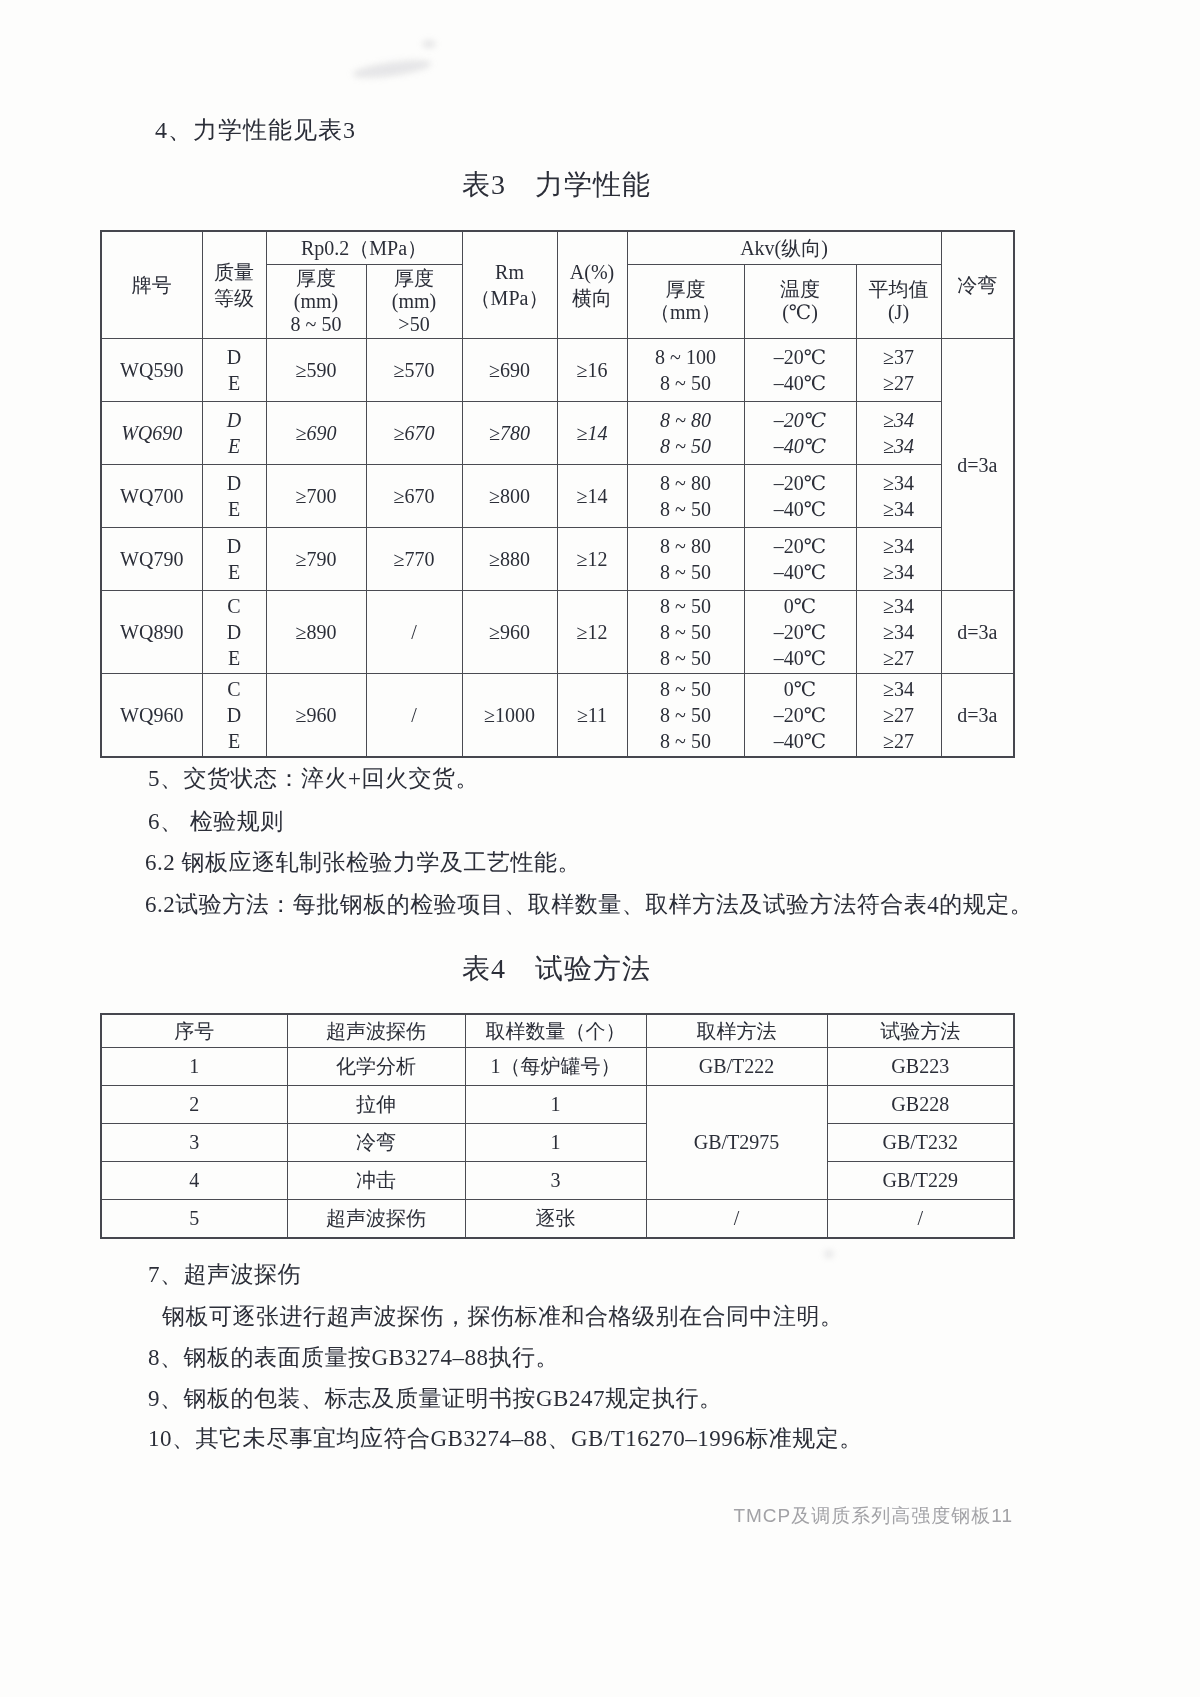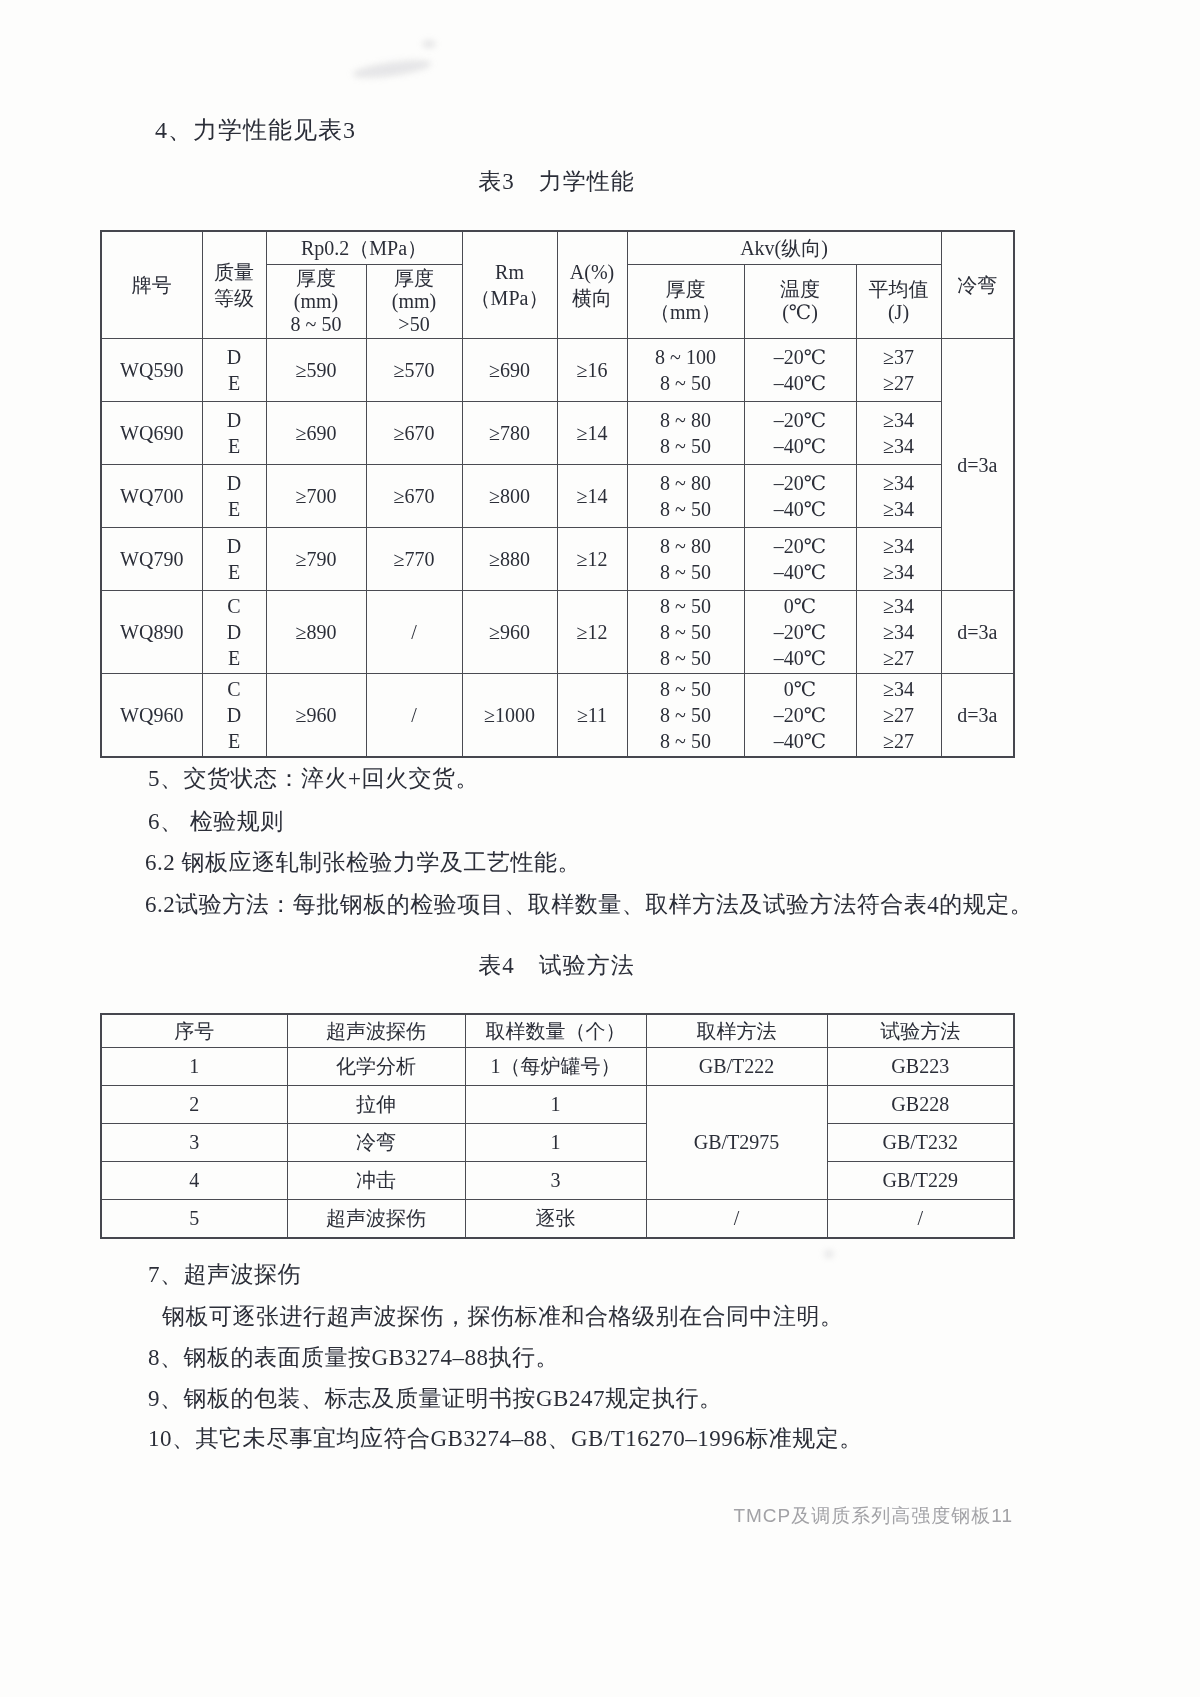--- a/index.html
+++ b/index.html
@@ -5,21 +5,21 @@
   * { box-sizing: border-box; }
   html,body { margin:0; padding:0; background:#e8e8e8; }
   .page {
     position:relative; width:1200px; height:1697px;
     background:#fdfdfc; color:#2b2e38; overflow:hidden;
     font-family:"Liberation Serif","DejaVu Serif",serif;
   }
   .abs { position:absolute; }
   .heading { font-size:24px; letter-spacing:1px;text-align:right; }
   .para { font-size:23px; letter-spacing:0.5px; white-space:nowrap; }
-  .caption { position:absolute; left:100px; width:913px; text-align:center; font-size:23px; letter-spacing:1px; }
+  .caption { position:absolute; left:100px; width:913px; text-align:center; font-size:28px; letter-spacing:1px; }
   table.doc {
     border-collapse:collapse; table-layout:fixed;
     border:2px solid #46474e;
   }
   table.doc td {
     border:1px solid #4a4b52;
     text-align:center; vertical-align:middle;
     font-size:20px; line-height:1.3; padding:2px 1px;
     overflow:hidden;
   }
@@ -94,21 +94,21 @@
       <td>≥690</td>
       <td>≥16</td>
       <td class="pre">8 ~ 100
 8 ~ 50</td>
       <td class="pre">–20℃
 –40℃</td>
       <td class="pre">≥37
 ≥27</td>
       <td rowspan="4">d=3a</td>
     </tr>
-    <tr style="height:63px;">
+    <tr style="height:63px;font-style:italic;">
       <td>WQ690</td>
       <td class="pre">D
 E</td>
       <td>≥690</td>
       <td>≥670</td>
       <td>≥780</td>
       <td>≥14</td>
       <td class="pre">8 ~ 80
 8 ~ 50</td>
       <td class="pre">–20℃

